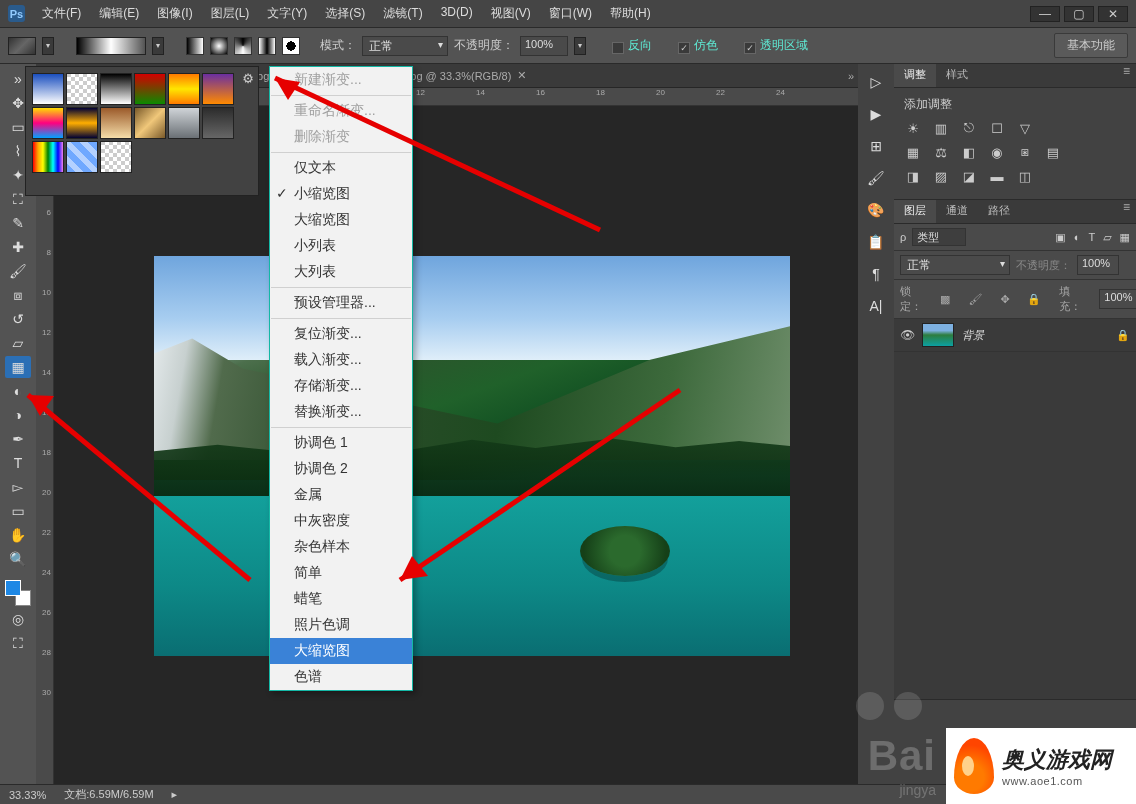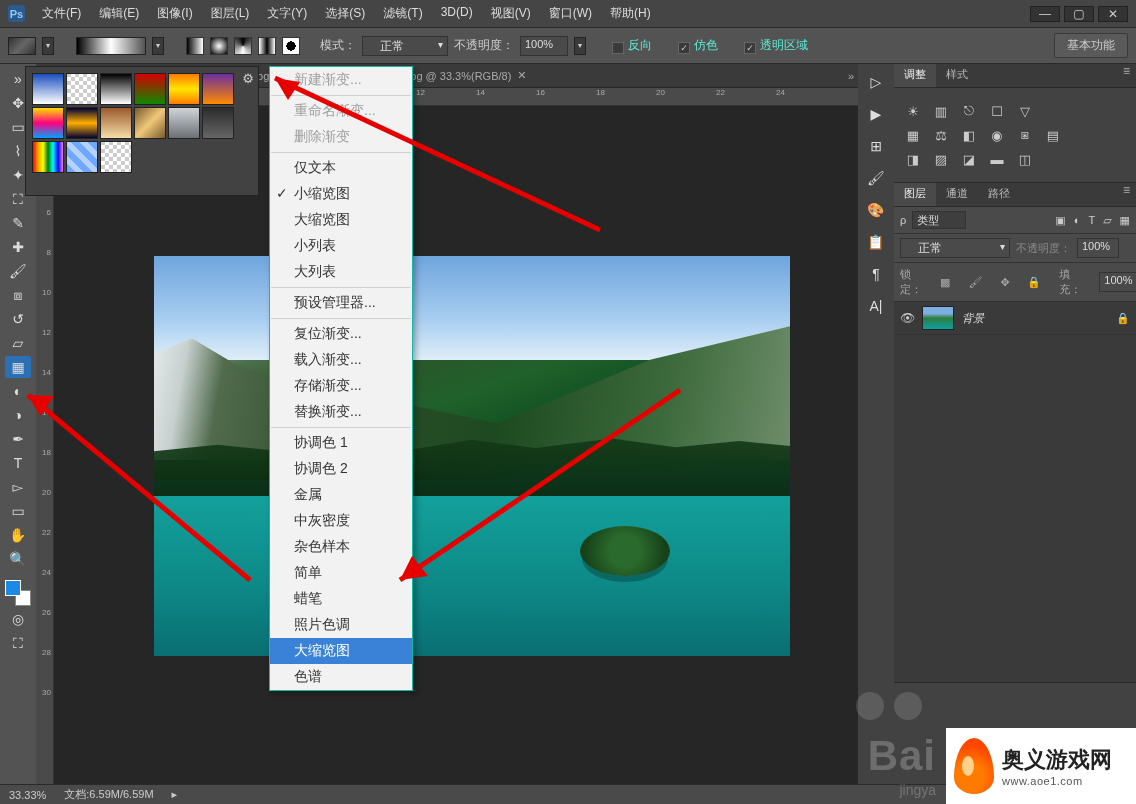--- a/index.html
+++ b/index.html
@@ -8,21 +8,21 @@
 .ps-logo { width: 17px; height: 17px; background: #2a5b8c; border-radius: 3px; display: flex; align-items: center; justify-content: center; color: #92cafd; font-weight: bold; font-size: 11px; }
 .menus { display: flex; margin-left: 8px; }
 .menu-item { padding: 4px 9px; color: #ddd; cursor: pointer; }
 .win-controls { margin-left: auto; display: flex; gap: 4px; }
 .win-btn { width: 30px; height: 16px; background: #333; border: 1px solid #222; display: flex; align-items: center; justify-content: center; color: #ccc; font-size: 12px; cursor: pointer; }
 .options-bar { height: 36px; background: #535353; display: flex; align-items: center; padding: 0 8px; border-bottom: 1px solid #2a2a2a; gap: 6px; }
 .grad-preview { width: 28px; height: 18px; background: linear-gradient(135deg,#333,#666,#333); border: 1px solid #222; display: inline-flex; }
 .dd-arrow { width: 12px; height: 18px; background: #3a3a3a; border: 1px solid #222; display: flex; align-items: center; justify-content: center; font-size: 8px; }
 .grad-swatch { width: 70px; height: 18px; background: linear-gradient(90deg,#000 0%,#fff 50%,rgba(0,0,0,0) 100%); border: 1px solid #222; }
 .grad-type-btn { width: 18px; height: 18px; border: 1px solid #333; cursor: pointer; }
-.mode-select { background: #4a4a4a; border: 1px solid #333; color: #ddd; padding: 1px 18px 1px 17px; height: 20px; font-size: 12px; position: relative; width: 86px; }
+.mode-select { background: #4a4a4a; border: 1px solid #333; color: #ddd; padding: 1px 18px 1px 6px; height: 20px; font-size: 12px; position: relative; width: 86px; }
 .mode-select::after { content: "▾"; position: absolute; right: 4px; top: 2px; font-size: 10px; }
 .spinner { background: #4a4a4a; border: 1px solid #333; color: #ddd; padding: 1px 4px; width: 48px; height: 20px; font-size: 11px; }
 .chk { display: flex; align-items: flex-end; gap: 4px; color: #5eead4; margin-left: 20px; }
 .chk-box { width: 12px; height: 12px; border: 1px solid #666; background: #3a3a3a; display: flex; align-items: center; justify-content: center; font-size: 9px; }
 .chk-box.checked::before { content: "✓"; color: #ccc; }
 .basic-btn { margin-left: auto; background: #5a5a5a; padding: 3px 12px; border: 1px solid #3a3a3a; border-radius: 2px; }
 .workspace { display: flex; height: calc(100% - 64px - 20px); }
 .left-tools { width: 36px; background: #535353; display: flex; flex-direction: column; align-items: center; padding-top: 4px; gap: 2px; }
 .tool { width: 26px; height: 22px; display: flex; align-items: center; justify-content: center; border-radius: 2px; cursor: pointer; color: #ddd; font-size: 14px; }
 .tool.active { background: #2b6fb5; }
@@ -100,21 +100,21 @@
 
 
 .wm-paw { position: absolute; right: 214px; bottom: 84px; opacity: 0.15; display: flex; gap: 10px; }
 .wm-paw span { width: 28px; height: 28px; background: #eee; border-radius: 50%; display: block; }
 .wm-text { position: absolute; right: 200px; bottom: 24px; font-size: 42px; font-weight: 700; color: #ececec; opacity: 0.25; letter-spacing: 1px; }
 .wm-sub { position: absolute; right: 200px; bottom: 6px; font-size: 14px; color: #e8e8e8; opacity: 0.25; }
 .wm-badge { position: absolute; right: 0; bottom: 0; width: 190px; height: 76px; background: #fff; display: flex; align-items: center; padding: 4px 8px; gap: 8px; z-index: 90; }
 .wm-flame { width: 40px; height: 56px; background: radial-gradient(circle at 40% 70%, #ff7a00 30%, #ff4500 70%); border-radius: 50% 50% 50% 50% / 70% 70% 30% 30%; position: relative; }
 .wm-flame::after { content:""; position: absolute; width: 12px; height: 20px; background: #ffd18a; border-radius: 50%; left: 8px; top: 18px; }
 .wm-badge-text { display: flex; flex-direction: column; color: #222; }
-.wm-badge-title { font-size: 22px; font-weight: 800; white-space: nowrap; }
+.wm-badge-title { font-size: 22px; font-weight: 800; white-space: nowrap; font-style: italic; }
 .wm-badge-url { font-size: 11px; color: #555; letter-spacing: 0.5px; white-space: nowrap; }
 </style>
 </head>
 <body>
 
 <div class="titlebar">
   <div class="ps-logo">Ps</div>
   <div class="menus">
     <div class="menu-item">文件(F)</div>
     <div class="menu-item">编辑(E)</div>
@@ -266,20 +266,21 @@
   </div>
 
   <div class="right-panels">
     <div class="panel">
       <div class="panel-tabs">
         <div class="ptab active">调整</div>
         <div class="ptab">样式</div>
         <div class="ptab-menu">≡</div>
       </div>
       <div class="adjustments-body">
+        <div style="margin-bottom:6px">添加调整</div>
         <div class="adj-row">
           <span class="adj-icon">☀</span>
           <span class="adj-icon">▥</span>
           <span class="adj-icon">⎋</span>
           <span class="adj-icon">☐</span>
           <span class="adj-icon">▽</span>
         </div>
         <div class="adj-row">
           <span class="adj-icon">▦</span>
           <span class="adj-icon">⚖</span>

